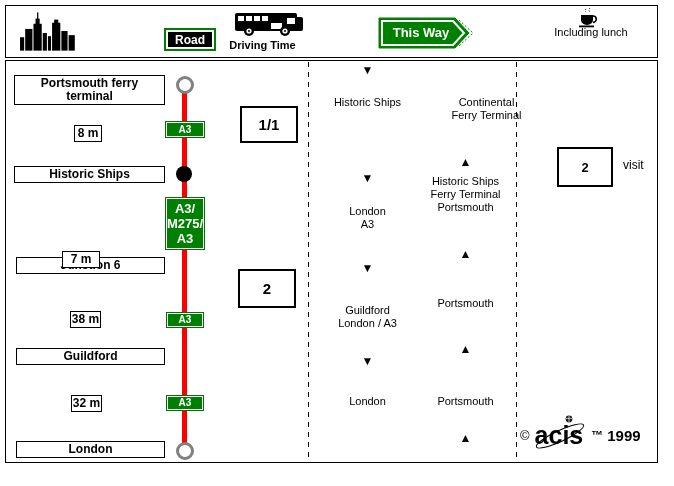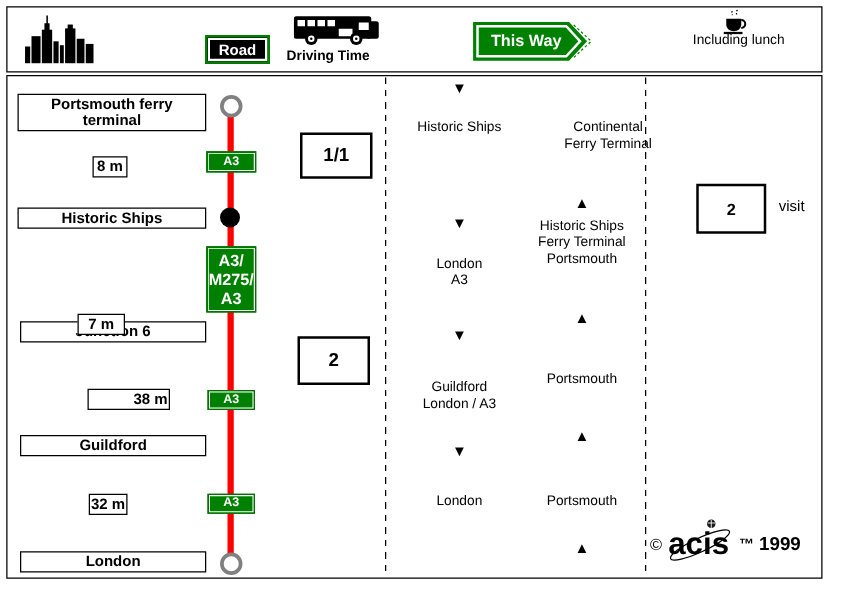--- a/index.html
+++ b/index.html
@@ -138,21 +138,21 @@
   <div class="terminal" style="left:176px;top:442px;"></div>
 
   <div class="station" style="left:14px;top:75px;width:145px;">Portsmouth ferry terminal</div>
   <div class="station" style="left:14px;top:166px;width:145px;">Historic Ships</div>
   <div class="station" style="left:16px;top:257px;width:143px;">Junction 6</div>
   <div class="station" style="left:16px;top:348px;width:143px;">Guildford</div>
   <div class="station" style="left:16px;top:441px;width:143px;">London</div>
 
   <div class="dist" style="left:74px;top:125px;width:26px;">8 m</div>
   <div class="dist" style="left:62px;top:211px;width:36px;margin-top:40px;">7 m</div>
-  <div class="dist" style="left:70px;top:311px;width:29px;padding-left:35px;">38 m</div>
+  <div class="dist" style="left:70px;top:311px;width:29px;">38 m</div>
   <div class="dist" style="left:71px;top:395px;width:29px;">32 m</div>
 
   <div class="gsign" style="left:165px;top:121px;width:38px;line-height:15px;">A3</div>
   <div class="gsign pre" style="left:165px;top:197px;width:38px;line-height:15px;padding:3px 0;font-size:13px;">A3/
 M275/
 A3</div>
   <div class="gsign" style="left:166px;top:312px;width:36px;line-height:14px;">A3</div>
   <div class="gsign" style="left:166px;top:395px;width:36px;line-height:14px;">A3</div>
 
   <div class="dtbox" style="left:240px;top:106px;width:54px;height:33px;">1/1</div>

